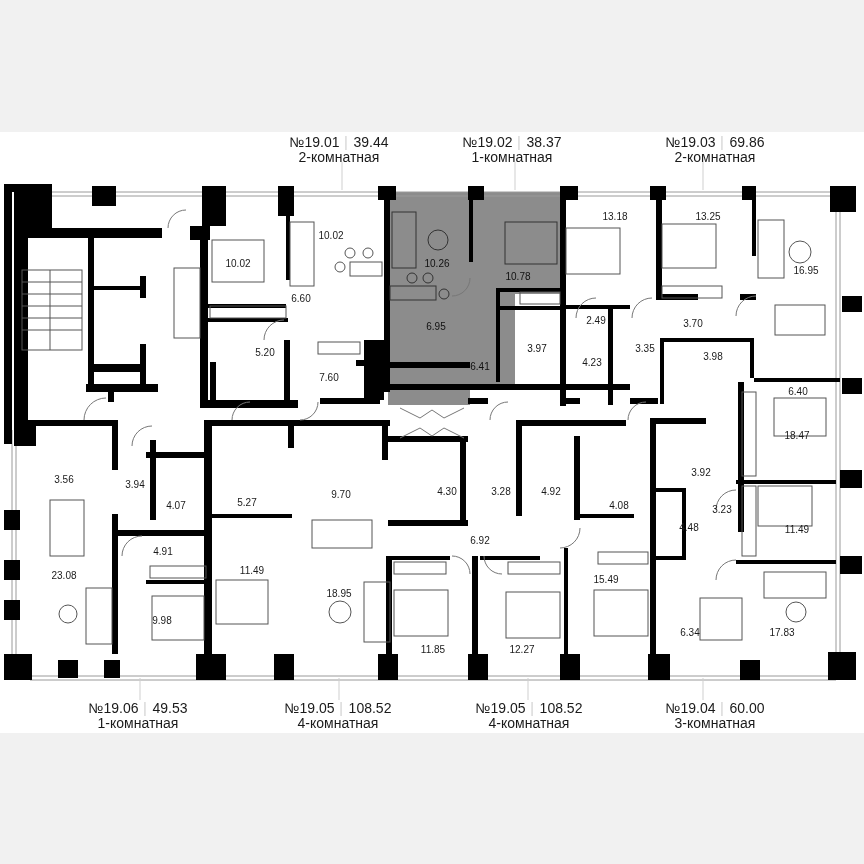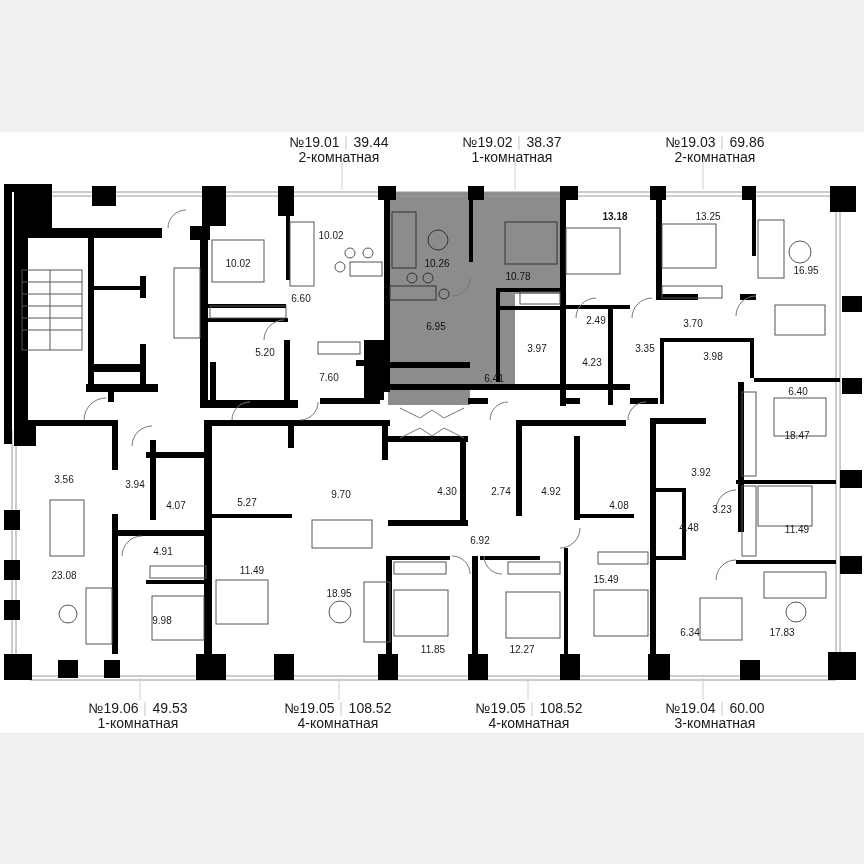--- a/index.html
+++ b/index.html
@@ -312,45 +312,45 @@
 
 <div class="area" style="left:238px; top:263px;">10.02</div>
 <div class="area" style="left:331px; top:235px;">10.02</div>
 <div class="area" style="left:301px; top:298px;">6.60</div>
 <div class="area" style="left:265px; top:352px;text-align:center;">5.20</div>
 <div class="area" style="left:329px; top:377px;">7.60</div>
 
 <div class="area dark" style="left:437px; top:263px;">10.26</div>
 <div class="area dark" style="left:518px; top:276px;">10.78</div>
 <div class="area dark" style="left:436px; top:326px;">6.95</div>
-<div class="area dark" style="left:494px; top:366px;margin-top:12px;">6.41</div>
+<div class="area dark" style="left:480px; top:366px;">6.41</div>
 <div class="area dark" style="left:537px; top:348px;">3.97</div>
 
-<div class="area" style="left:615px; top:216px;font-weight:bold;">13.18</div>
+<div class="area" style="left:615px; top:216px;">13.18</div>
 <div class="area" style="left:708px; top:216px;">13.25</div>
 <div class="area" style="left:806px; top:270px;">16.95</div>
 <div class="area" style="left:596px; top:320px;">2.49</div>
 <div class="area" style="left:693px; top:323px;text-align:right;">3.70</div>
 <div class="area" style="left:592px; top:362px;">4.23</div>
 <div class="area" style="left:645px; top:348px;">3.35</div>
 <div class="area" style="left:713px; top:356px;">3.98</div>
 <div class="area" style="left:798px; top:356px;margin-top:35px;">6.40</div>
 
 <div class="area" style="left:64px; top:479px;">3.56</div>
 <div class="area" style="left:135px; top:484px;">3.94</div>
 <div class="area" style="left:176px; top:505px;">4.07</div>
 <div class="area" style="left:163px; top:551px;">4.91</div>
 <div class="area" style="left:64px; top:575px;">23.08</div>
 <div class="area" style="left:162px; top:620px;">9.98</div>
 
 <div class="area" style="left:247px; top:502px;">5.27</div>
 <div class="area" style="left:252px; top:570px;">11.49</div>
 <div class="area" style="left:341px; top:494px;">9.70</div>
 <div class="area" style="left:447px; top:491px;">4.30</div>
-<div class="area" style="left:501px; top:491px;">2.74</div>
+<div class="area" style="left:501px; top:491px;">3.28</div>
 <div class="area" style="left:551px; top:491px;">4.92</div>
 <div class="area" style="left:619px; top:505px;">4.08</div>
 <div class="area" style="left:480px; top:540px;">6.92</div>
 <div class="area" style="left:339px; top:593px;">18.95</div>
 <div class="area" style="left:433px; top:649px;">11.85</div>
 <div class="area" style="left:522px; top:649px;">12.27</div>
 <div class="area" style="left:606px; top:579px;">15.49</div>
 
 <div class="area" style="left:797px; top:435px;">18.47</div>
 <div class="area" style="left:701px; top:472px;">3.92</div>

